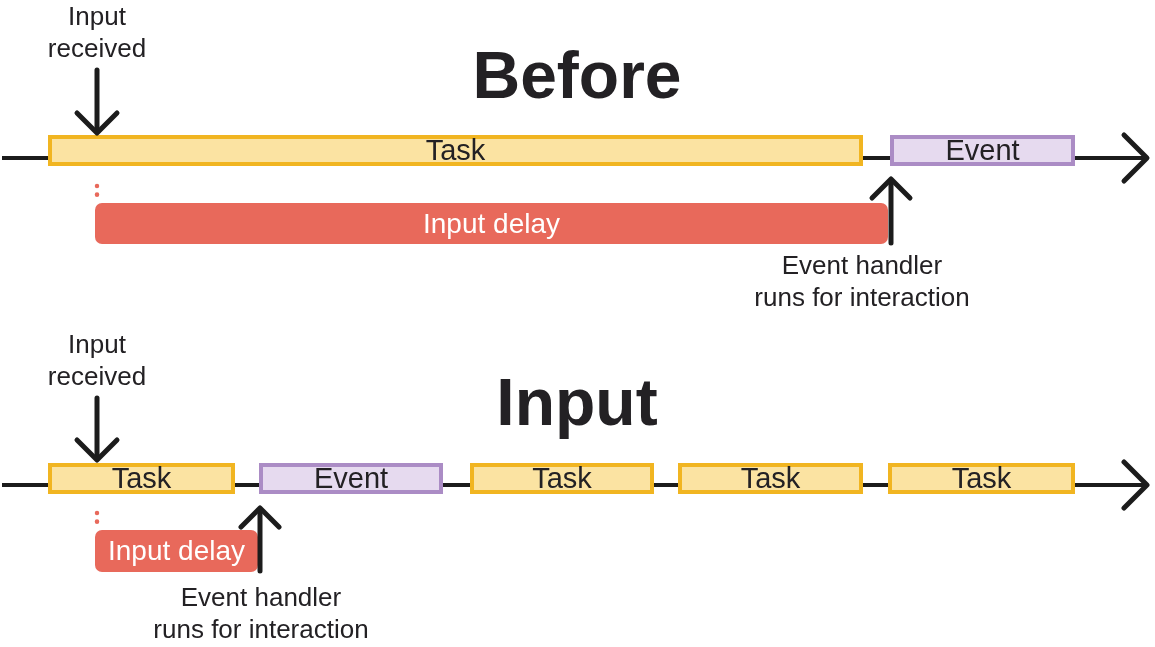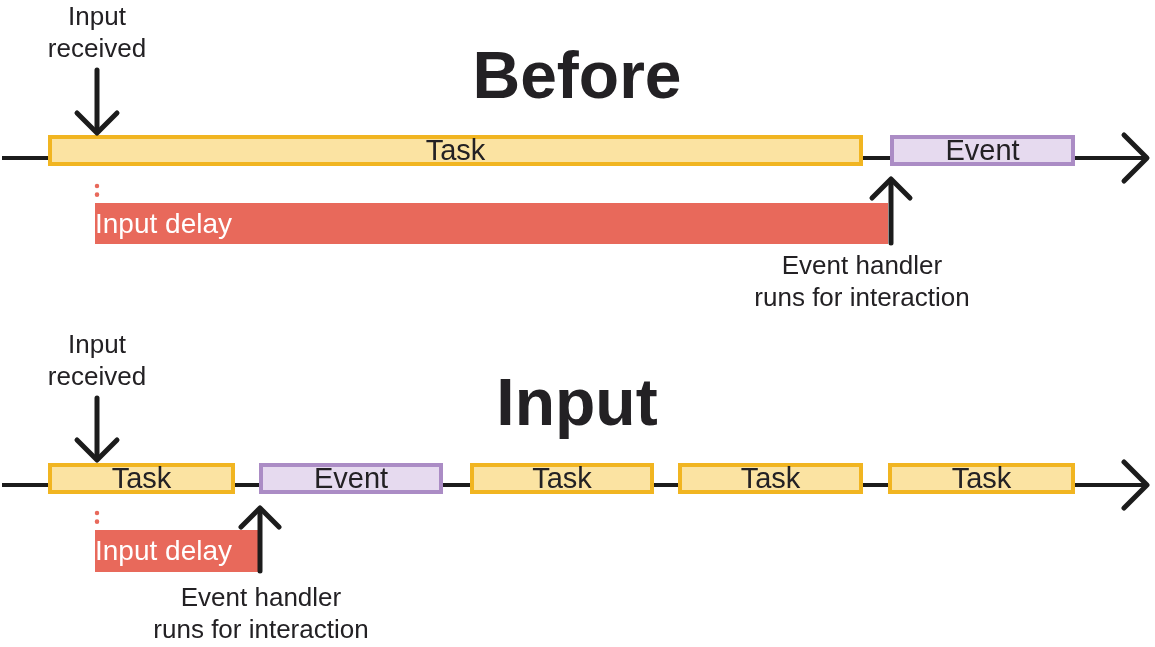--- a/index.html
+++ b/index.html
@@ -81,22 +81,24 @@
   }
   .box.event {
     background: var(--event_fill);
     border: 4px solid var(--event_border);
   }
   .delay-bar {
     position: absolute;
     background: var(--delay_fill);
     display: flex;
     align-items: center;
+    justify-content: center;
     font-size: 28px;
     color: var(--delay_text);
+    border-radius: 7px;
   }
 </style>
 </head>
 <body>
 
 <div class="canvas">
 
   <svg class="layer">
     <g>
       <line class="timeline-line" x1="2" y1="158" x2="1146" y2="158"></line>

